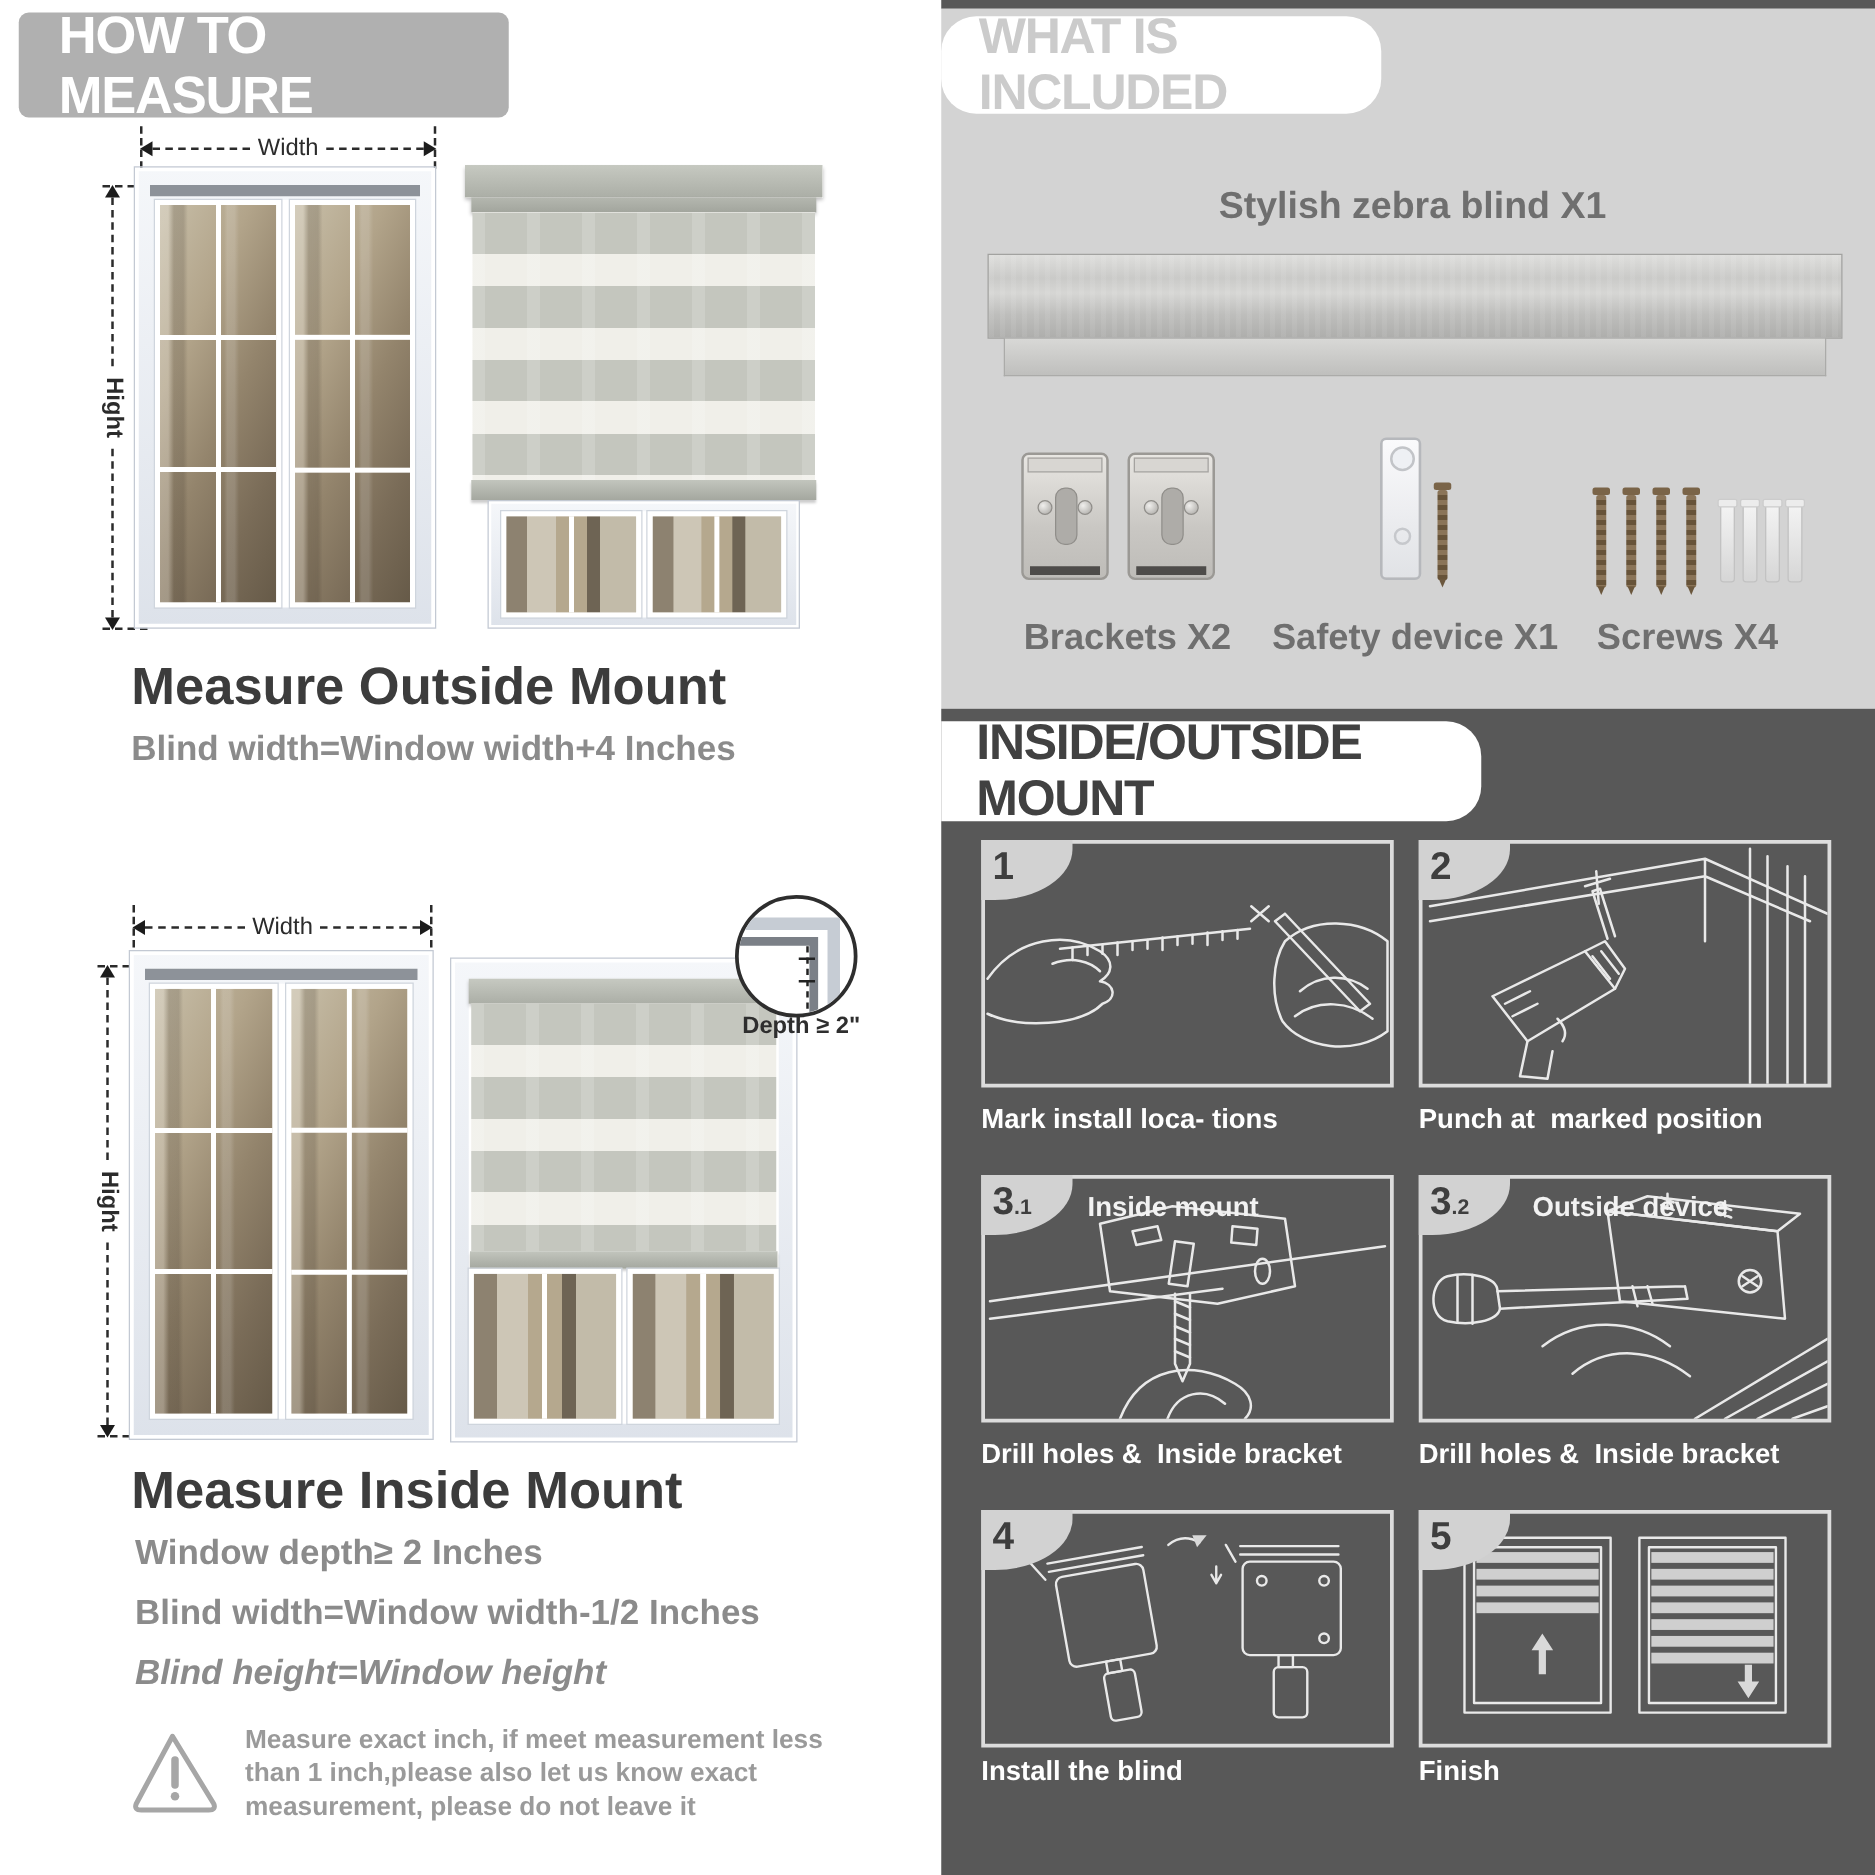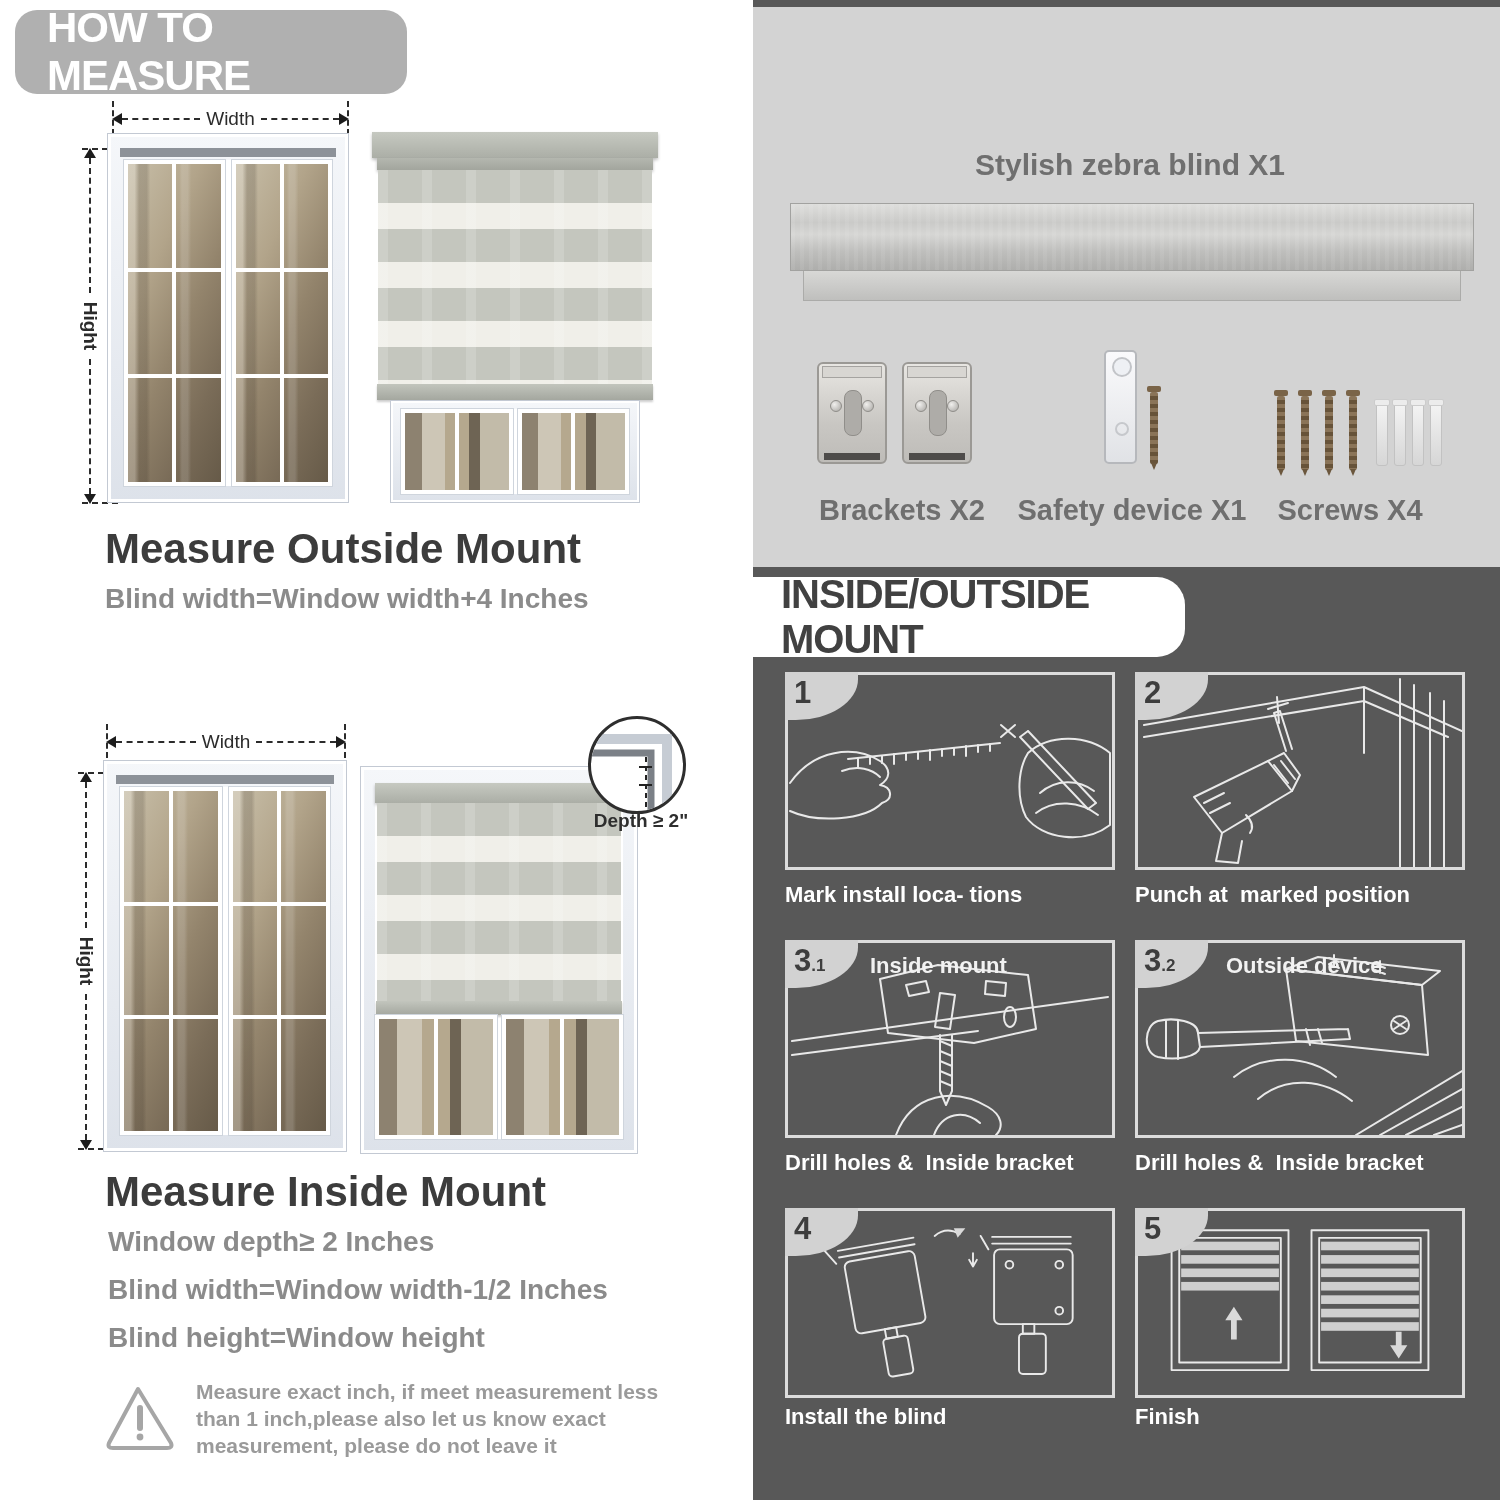--- a/index.html
+++ b/index.html
@@ -1,21 +1,21 @@
 <!DOCTYPE html>
 <html><head>
 <meta charset="utf-8">
 <style>
   html,body{margin:0;padding:0;background:#fff;font-family:"Liberation Sans",sans-serif;}
   #canvas{position:relative;width:1500px;height:1500px;background:#fff;overflow:hidden;}
   .abs{position:absolute;}
 
   
   .hdr{position:absolute;font-weight:bold;display:flex;align-items:center;letter-spacing:-1px;box-sizing:border-box;}
-  #how-hdr{left:15px;top:10px;width:392px;height:84px;background:#b0b0b0;border-radius:22px;color:#fff;font-size:42px;padding-left:32px;}
+  #how-hdr{left:15px;top:10px;width:392px;height:84px;background:#b0b0b0;border-radius:8px;color:#fff;font-size:42px;padding-left:32px;}
   #included-hdr{left:753px;top:13px;width:352px;height:78px;background:#fff;border-radius:28px;color:#cbcbcb;font-size:40px;padding-left:30px;}
   #mount-hdr{left:753px;top:577px;width:432px;height:80px;background:#fff;border-radius:0 28px 28px 0;color:#414141;font-size:40px;padding-left:28px;}
 
   
   #strip-top{left:753px;top:0;width:747px;height:7px;background:#585858;}
   #included-bg{left:753px;top:7px;width:747px;height:560px;background:#d3d3d3;}
   #mount-bg{left:753px;top:567px;width:747px;height:933px;background:#585858;}
 
   
   .sec-title{position:absolute;font-weight:bold;font-size:42px;color:#3c3c3c;}
@@ -210,29 +210,32 @@
       <path d="M-4,34 H60 V96" stroke="#7b8087" stroke-width="7" fill="none"></path>
       <path d="M55,38 V92" stroke="#222" stroke-width="2" stroke-dasharray="5,4" fill="none"></path>
       <path d="M48,48 h13 M48,66 h13" stroke="#222" stroke-width="2" fill="none"></path>
     </svg>
   </div>
   <div id="depth-label">Depth ≥ 2"</div>
 
   <div class="sec-title" style="left:105px;top:1168px;">Measure Inside Mount</div>
   <div class="body-line" style="left:108px;top:1226px;">Window depth≥ 2 Inches</div>
   <div class="body-line" style="left:108px;top:1274px;">Blind width=Window width-1/2 Inches</div>
-  <div class="body-line" style="left:108px;top:1322px;">Blind height=Window height</div>
+  <div class="body-line" style="left:108px;top:1322px;font-style:italic;">Blind height=Window height</div>
 
   <svg class="abs" id="warn-tri" width="74" height="68" viewBox="0 0 74 68">
     <path d="M34,5 L67,59 Q69,64 63,64 L9,64 Q3,64 5,59 Z" stroke="#a6a6a6" stroke-width="4" fill="none" stroke-linejoin="round"></path>
     <path d="M36,24 V44" stroke="#a6a6a6" stroke-width="6" stroke-linecap="round" fill="none"></path>
     <circle cx="36" cy="53" r="3.4" fill="#a6a6a6"></circle>
   </svg>
   <div class="warning-text">Measure exact inch, if meet measurement less than 1 inch,please also let us know exact measurement, please do not leave it</div>
 
+  <div class="hdr" id="included-hdr">
+    <span>WHAT IS INCLUDED</span>
+  </div>
 
   <div class="item-label" id="blind-label">Stylish zebra blind X1</div>
   <div id="blind-bar"></div>
   <div id="blind-bar-rail"></div>
 
   <div class="bracket" style="left:817px;top:362px;">
     <div class="slot"></div>
       <div class="scr l"></div>
       <div class="scr r"></div>
       <div class="foot"></div>

